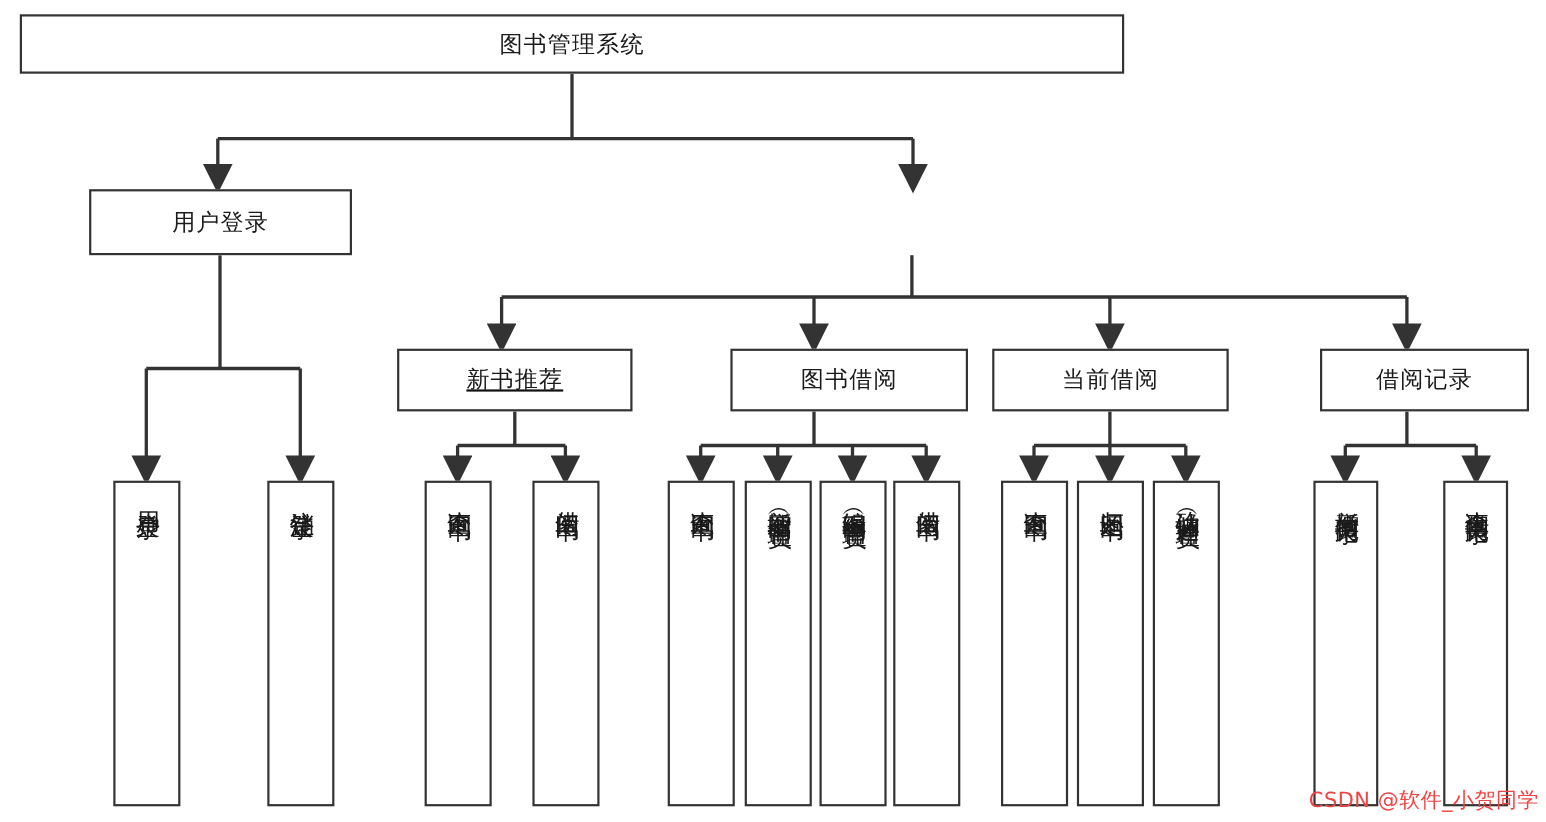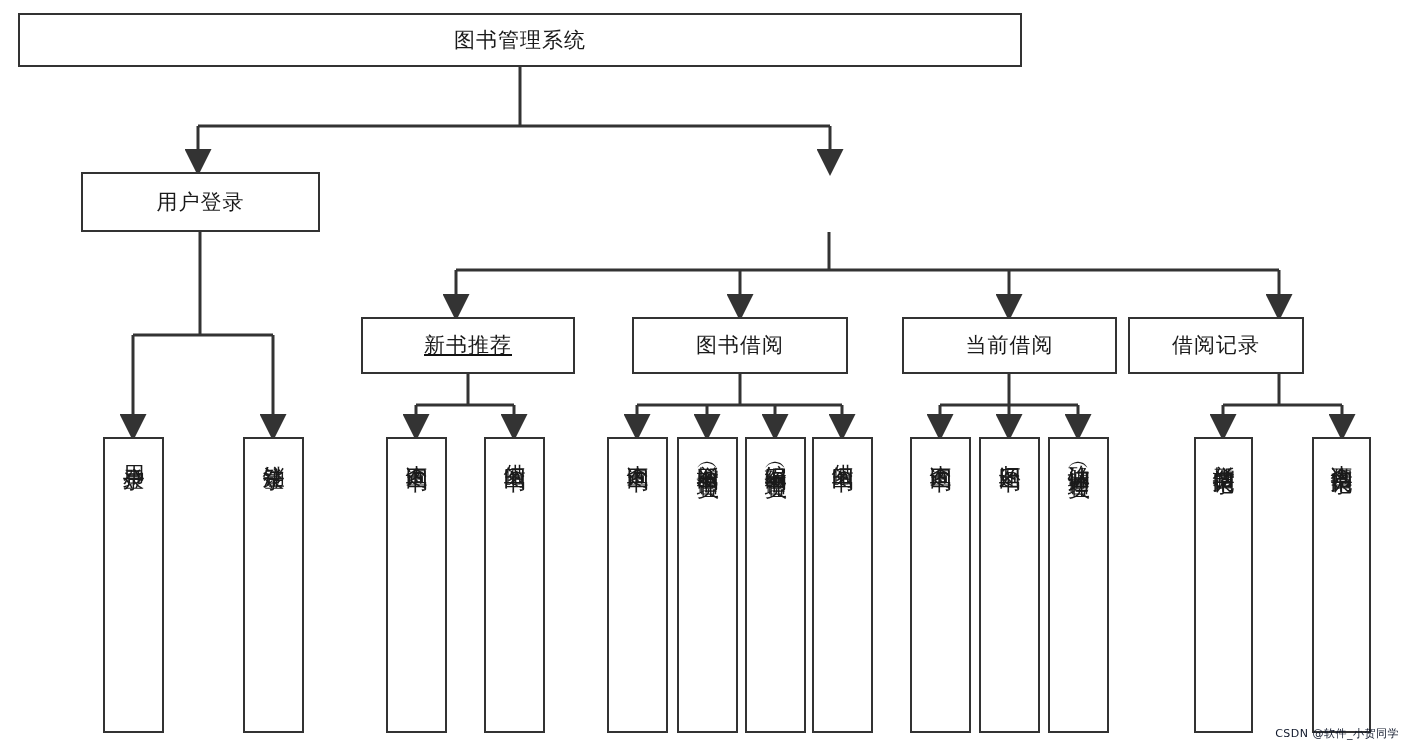--- a/index.html
+++ b/index.html
@@ -54,22 +54,22 @@
     text-orientation:upright;
     font-size:22px;
     line-height:1.02;
     letter-spacing:2px;
     white-space:nowrap;
   }
   #watermark{
     position:absolute;
     right:6px;
     bottom:6px;
-    font-size:11px;
-    color:#0f172a;
+    font-size:19px;
+    color:#ef4444;
     letter-spacing:.5px;
     white-space:nowrap;
     user-select:none;
   }
 </style>
 </head>
 <body>
 
 <div id="canvas">
 
@@ -129,29 +129,29 @@
 
   <div class="node horiz" style="left:81px; top:172px; width:239px; height:60px;">
     <span class="label">用户登录</span>
   </div>
 
 
   <div class="node horiz" style="left:361px; top:317px; width:214px; height:57px;text-decoration:underline;">
     <span class="label">新书推荐</span>
   </div>
 
-  <div class="node horiz" style="left:632px; top:317px; width:216px; height:57px;">
+  <div class="node horiz" style="left:664px; top:317px; width:216px; height:57px;">
     <span class="label">图书借阅</span>
   </div>
 
   <div class="node horiz" style="left:902px; top:317px; width:215px; height:57px;">
     <span class="label">当前借阅</span>
   </div>
 
-  <div class="node horiz" style="left:1128px; top:317px; width:176px; height:57px;">
+  <div class="node horiz" style="left:1200px; top:317px; width:190px; height:57px;">
     <span class="label">借阅记录</span>
   </div>
 
   <div class="node vert" style="left:103px; top:437px; width:61px; height:296px;">
     <span class="label">用户登录</span>
   </div>
 
   <div class="node vert" style="left:243px; top:437px; width:61px; height:296px;">
     <span class="label">注销登录</span>
   </div>

